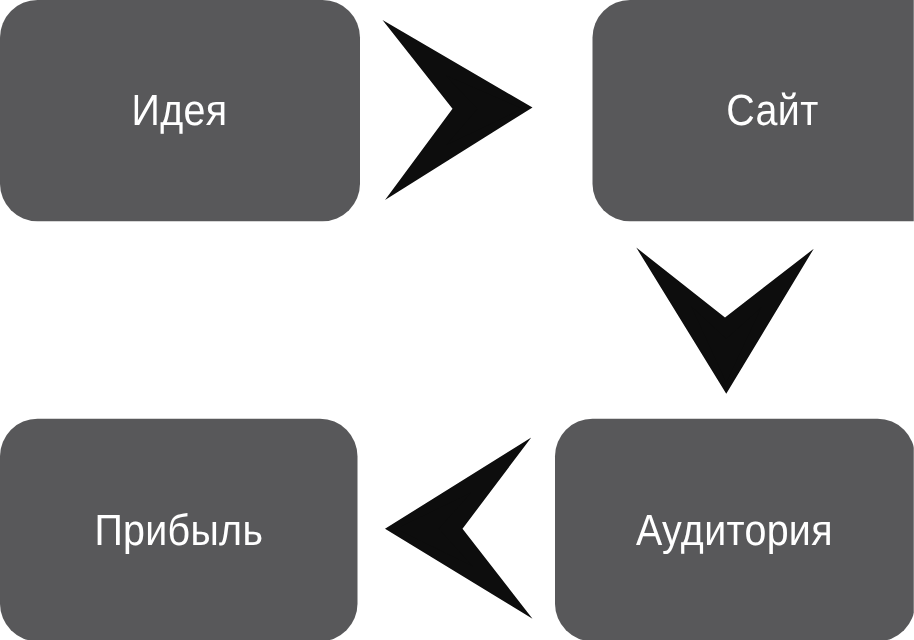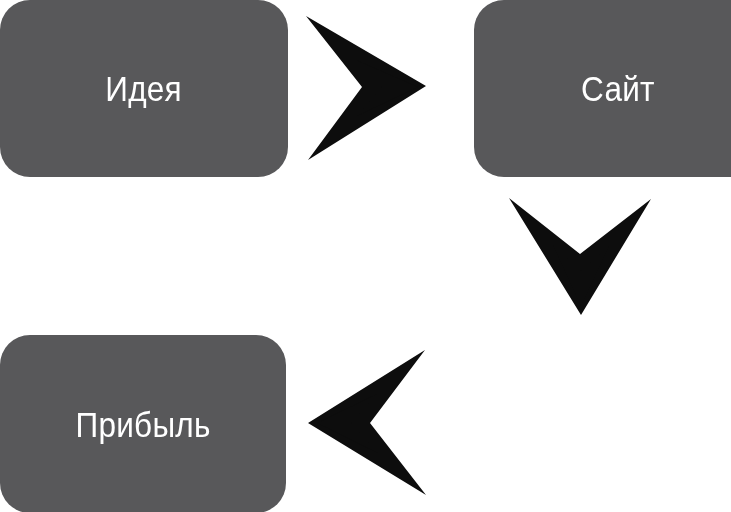--- a/index.html
+++ b/index.html
@@ -62,20 +62,23 @@
 <div id="canvas">
 
   <div class="node-box" id="box-idea">
     <span class="node-label">Идея</span>
   </div>
 
   <div class="node-box" id="box-site">
     <span class="node-label">Сайт</span>
   </div>
 
+  <div class="node-box" id="box-audience">
+    <span class="node-label">Аудитория</span>
+  </div>
 
   <div class="node-box" id="box-profit">
     <span class="node-label">Прибыль</span>
   </div>
 
   <div class="arrow" id="arrow-idea-site">
     <svg viewBox="0 0 130 150" preserveAspectRatio="none" aria-hidden="true">
 
       <path d="M 6 3 L 126 73 L 8 147 L 62 74 Z"></path>
 

